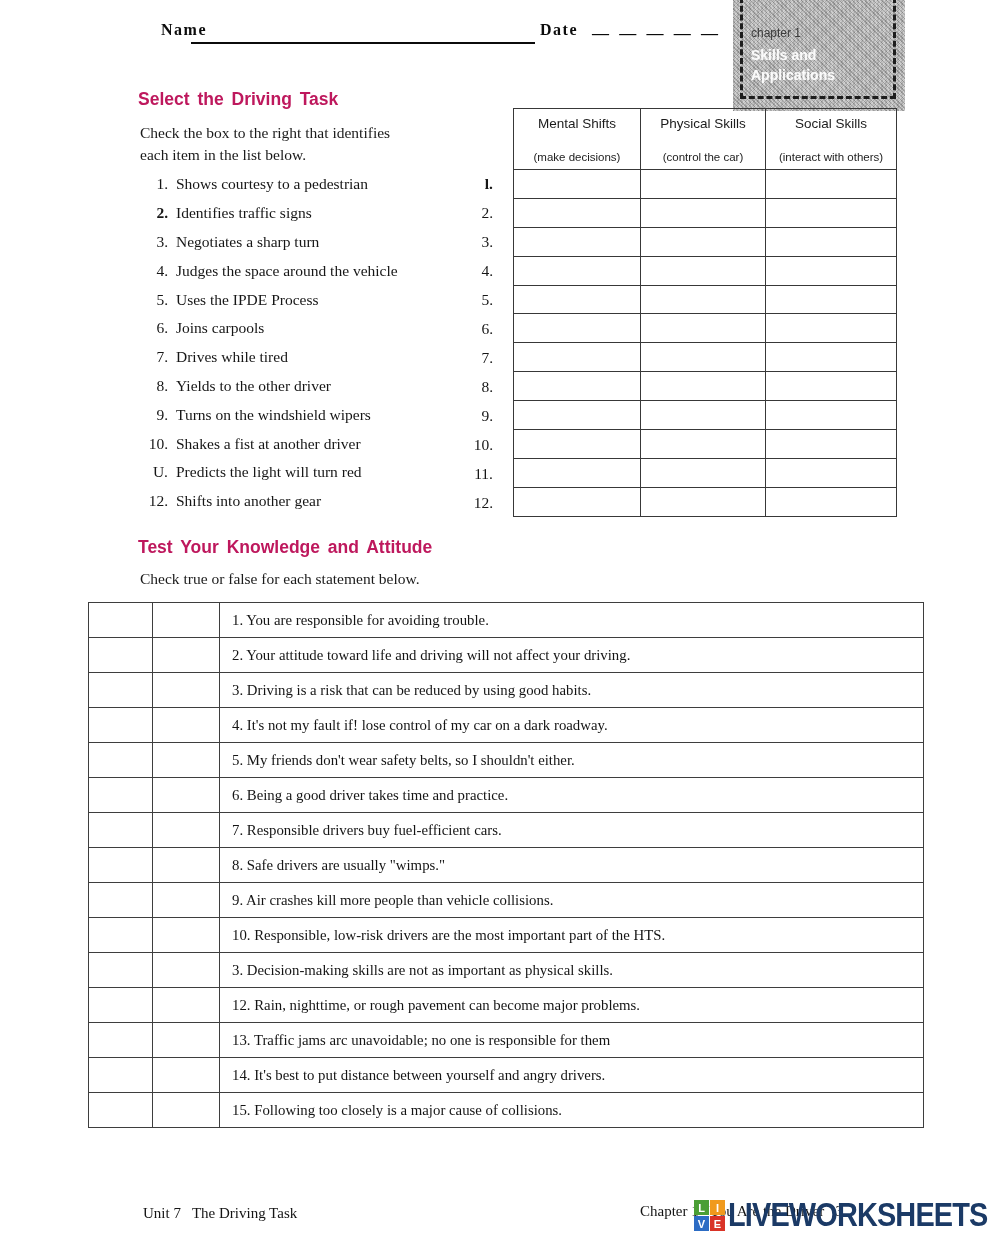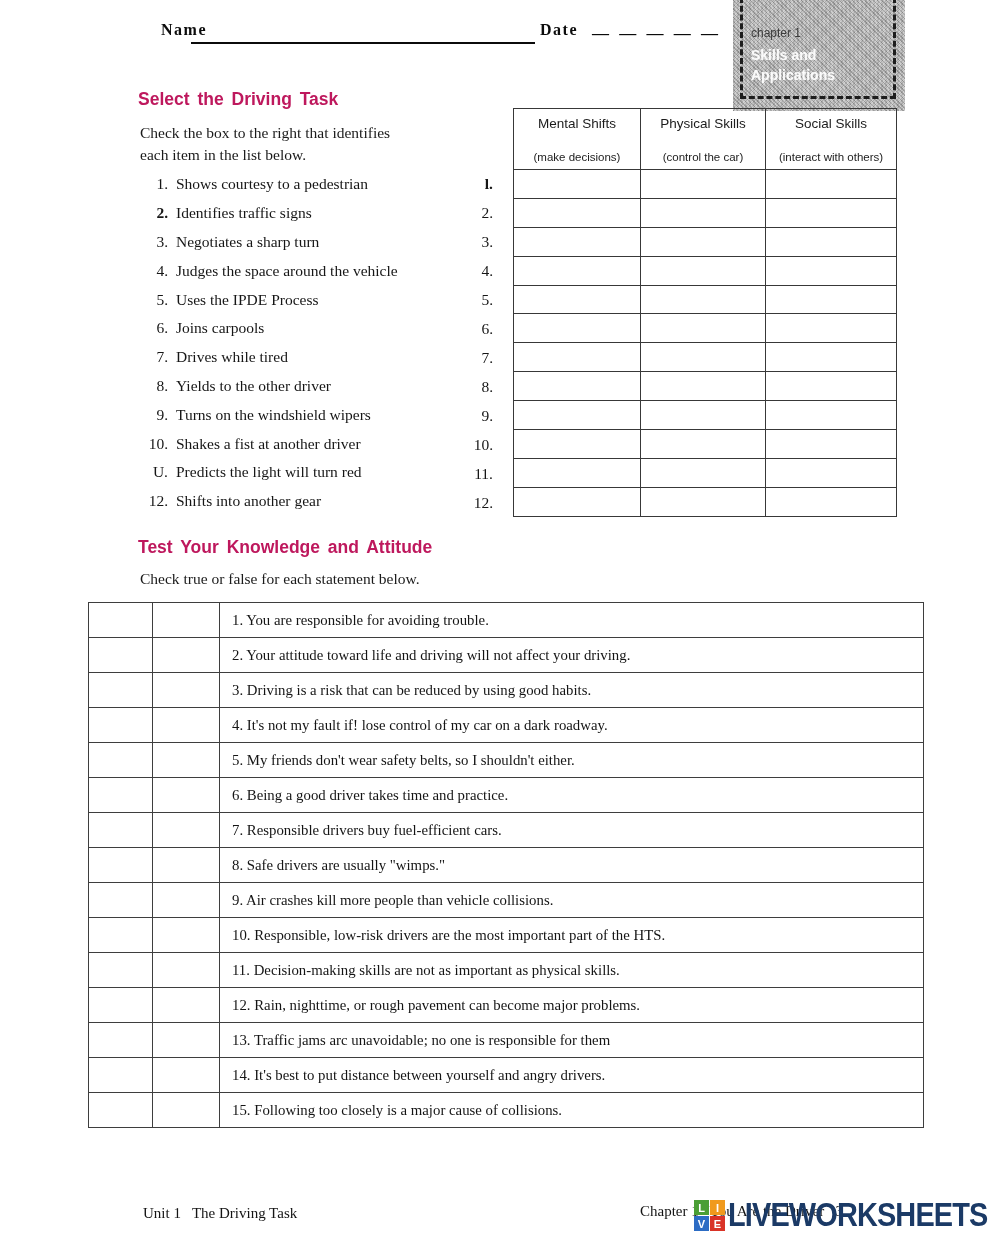--- a/index.html
+++ b/index.html
@@ -306,21 +306,21 @@
         <td class="stmt">9. Air crashes kill more people than vehicle collisions.</td>
       </tr>
       <tr>
         <td class="tf-box"></td>
         <td class="tf-box"></td>
         <td class="stmt">10. Responsible, low-risk drivers are the most important part of the HTS.</td>
       </tr>
       <tr>
         <td class="tf-box"></td>
         <td class="tf-box"></td>
-        <td class="stmt">11. Decision-making skills are not as important as physical skills.</td>
+        <td class="stmt">3. Decision-making skills are not as important as physical skills.</td>
       </tr>
       <tr>
         <td class="tf-box"></td>
         <td class="tf-box"></td>
         <td class="stmt">12. Rain, nighttime, or rough pavement can become major problems.</td>
       </tr>
       <tr>
         <td class="tf-box"></td>
         <td class="tf-box"></td>
         <td class="stmt">13. Traffic jams arc unavoidable; no one is responsible for them</td>
@@ -331,21 +331,21 @@
         <td class="stmt">14. It's best to put distance between yourself and angry drivers.</td>
       </tr>
       <tr>
         <td class="tf-box"></td>
         <td class="tf-box"></td>
         <td class="stmt">15. Following too closely is a major cause of collisions.</td>
       </tr>
     </tbody>
 </table>
 
-<span class="abs footer-text" style="left:143px;top:1205px;">Unit 1   The Driving Task</span>
+<span class="abs footer-text" style="left:143px;top:1205px;">Unit 7   The Driving Task</span>
 <span class="abs footer-text" style="left:640px;top:1203px;">Chapter 1   You Are the Driver   3</span>
 
 <div class="abs" id="watermark">
   <div id="wm-squares">
       <div class="wm-sq" style="background: rgb(74, 158, 53);">L</div>
       <div class="wm-sq" style="background: rgb(240, 154, 29);">I</div>
       <div class="wm-sq" style="background: rgb(44, 108, 196);">V</div>
       <div class="wm-sq" style="background: rgb(217, 51, 39);">E</div>
     </div>
   <span id="wm-text" style="color: rgb(27, 58, 102);">LIVEWORKSHEETS</span>

